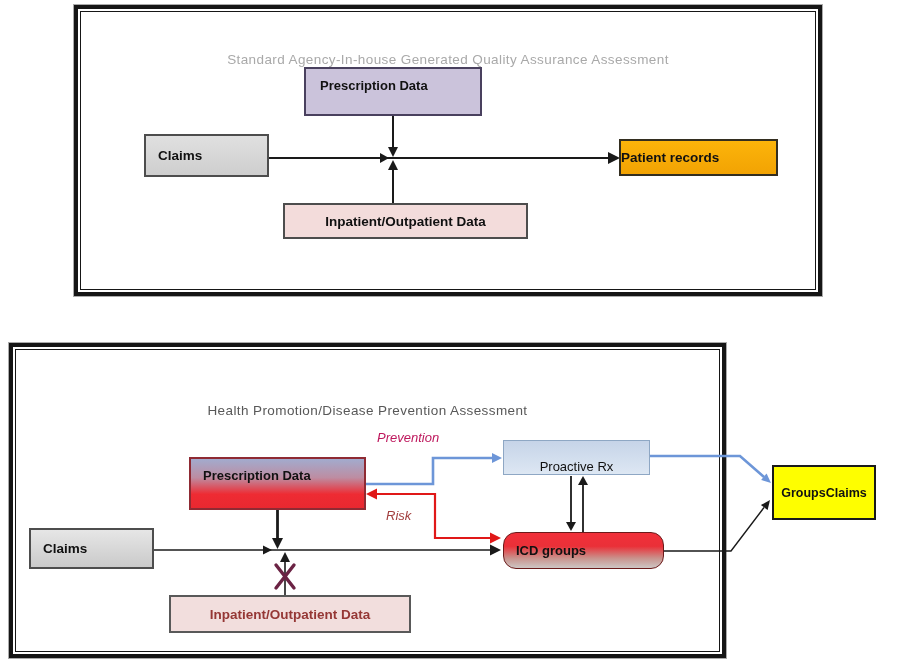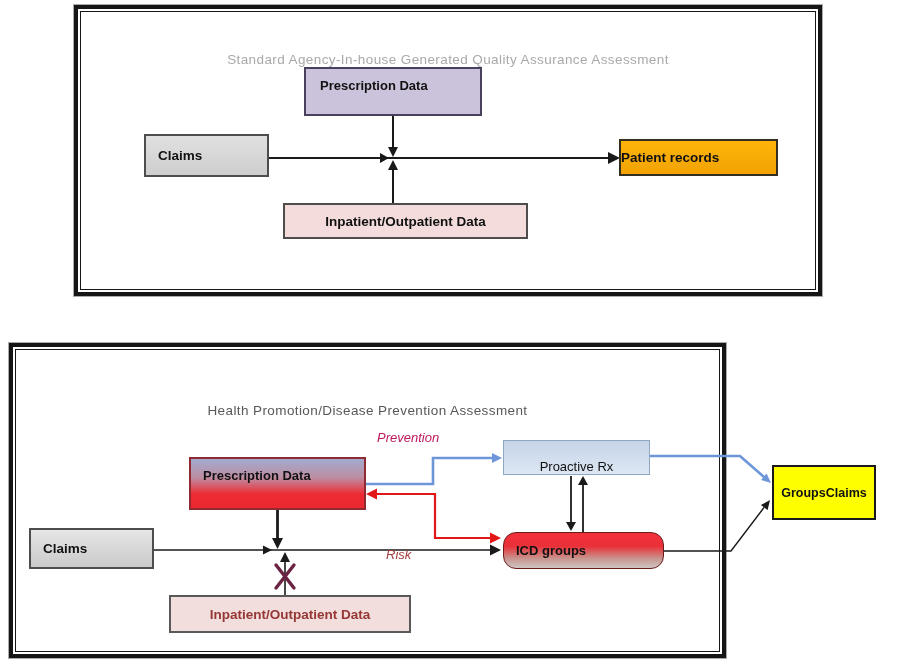--- a/index.html
+++ b/index.html
@@ -145,21 +145,21 @@
         <polygon points="574,133 569,142 579,142" fill="#1a1a1a"></polygon>
       </g>
 
       <g>
         <polyline points="655,208 722,208 755,164.5" fill="none" stroke="#1a1a1a" stroke-width="1.4"></polyline>
         <polygon points="761,157 758.6,167.1 751.9,162" fill="#1a1a1a"></polygon>
       </g>
     </svg>
 
     <div class="edge-label prevention" style="left:368px; top:87px;">Prevention</div>
-    <div class="edge-label risk" style="left:377px; top:165px;margin-top:39px;">Risk</div>
+    <div class="edge-label risk" style="left:377px; top:165px;">Risk</div>
 
     <div class="node p2-prescription" style="left:180px; top:114px; width:177px; height:53px;">
       <span class="lbl">Prescription Data</span>
     </div>
     <div class="node p2-proactive" style="left:494px; top:97px; width:147px; height:35px;align-items:flex-end;">
       <span class="lbl">Proactive Rx</span>
     </div>
     <div class="node p2-groups" style="left:763px; top:122px; width:104px; height:55px;">
       <span class="lbl">Groups</span>
       <span class="lbl">Claims</span>

